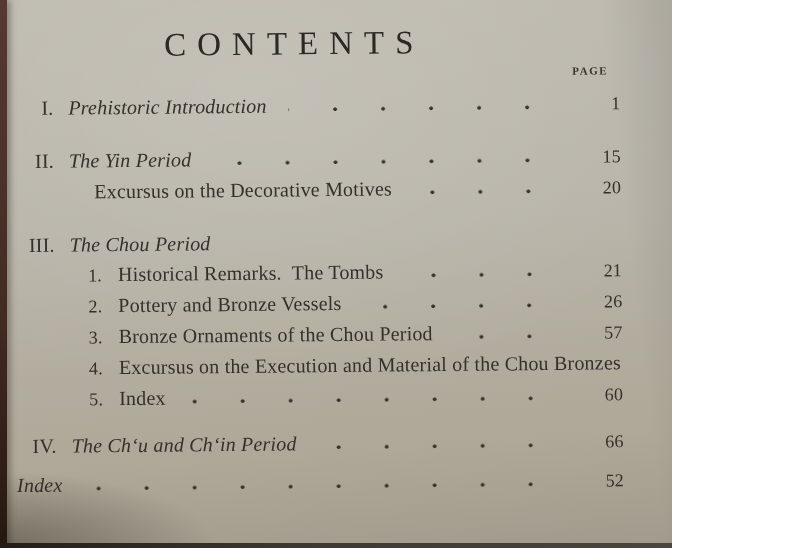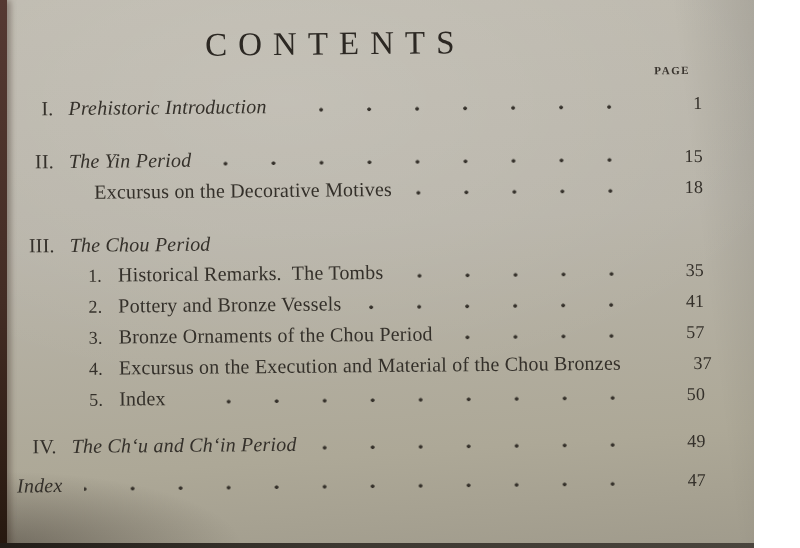--- a/index.html
+++ b/index.html
@@ -7,21 +7,21 @@
     --ink: #34302a;
     --binding-edge: #402a23;
     --bottom-edge: #35312c;
   }
   * { margin: 0; padding: 0; box-sizing: border-box; }
   html, body { width: 800px; height: 548px; overflow: hidden; }
   body { font-family: "Liberation Serif", "DejaVu Serif", serif; }
 
   .photo {
     position: relative;
-    width: 754px; height: 548px;
+    width: 672px; height: 548px;
     overflow: hidden;
     background-color: var(--paper, #b7b3a8);
     background-image:
       radial-gradient(46% 20% at 0% 100%, rgba(28,20,14,0.38), rgba(28,20,14,0) 70%),
       radial-gradient(120% 90% at 38% 18%, rgba(255,255,255,0.12), rgba(255,255,255,0) 60%),
       linear-gradient(263deg, rgba(0,0,0,0.10), rgba(0,0,0,0) 10%),
       linear-gradient(176deg, #bebaaf 0%, #b8b4a9 42%, #ada897 80%, #a09b8c 100%);
   }
 
   .binding-strip {
@@ -144,72 +144,72 @@
     <div class="row main r-2">
       <span class="numeral">II.</span>
       <span class="title">The Yin Period</span>
       <span class="leader"></span>
       <span class="page">15</span>
     </div>
 
     <div class="row sub r-3">
       <span class="title">Excursus on the Decorative Motives</span>
       <span class="leader"></span>
-      <span class="page">18</span>
+      <span class="page">20</span>
     </div>
 
     <div class="row main no-page r-4">
       <span class="numeral">III.</span>
       <span class="title">The Chou Period</span>
       <span class="leader"></span>
       <span class="page"></span>
     </div>
 
     <div class="row item r-5">
       <span class="numeral">1.</span>
       <span class="title">Historical Remarks.&nbsp; The Tombs</span>
       <span class="leader"></span>
-      <span class="page">35</span>
+      <span class="page">21</span>
     </div>
 
     <div class="row item r-6">
       <span class="numeral">2.</span>
       <span class="title">Pottery and Bronze Vessels</span>
       <span class="leader"></span>
-      <span class="page">41</span>
+      <span class="page">26</span>
     </div>
 
     <div class="row item r-7">
       <span class="numeral">3.</span>
       <span class="title">Bronze Ornaments of the Chou Period</span>
       <span class="leader"></span>
       <span class="page">57</span>
     </div>
 
     <div class="row item r-8">
       <span class="numeral">4.</span>
       <span class="title">Excursus on the Execution and Material of the Chou Bronzes</span>
       <span class="leader"></span>
       <span class="page">37</span>
     </div>
 
     <div class="row item r-9">
       <span class="numeral">5.</span>
       <span class="title">Index</span>
       <span class="leader"></span>
-      <span class="page">50</span>
+      <span class="page">60</span>
     </div>
 
     <div class="row main r-10">
       <span class="numeral">IV.</span>
       <span class="title">The Ch‘u and Ch‘in Period</span>
       <span class="leader"></span>
-      <span class="page">49</span>
+      <span class="page">66</span>
     </div>
 
     <div class="row index-row r-11">
       <span class="title">Index</span>
       <span class="leader"></span>
-      <span class="page">47</span>
+      <span class="page">52</span>
     </div>
 
   </div>
 </div>
 
 </body></html>

